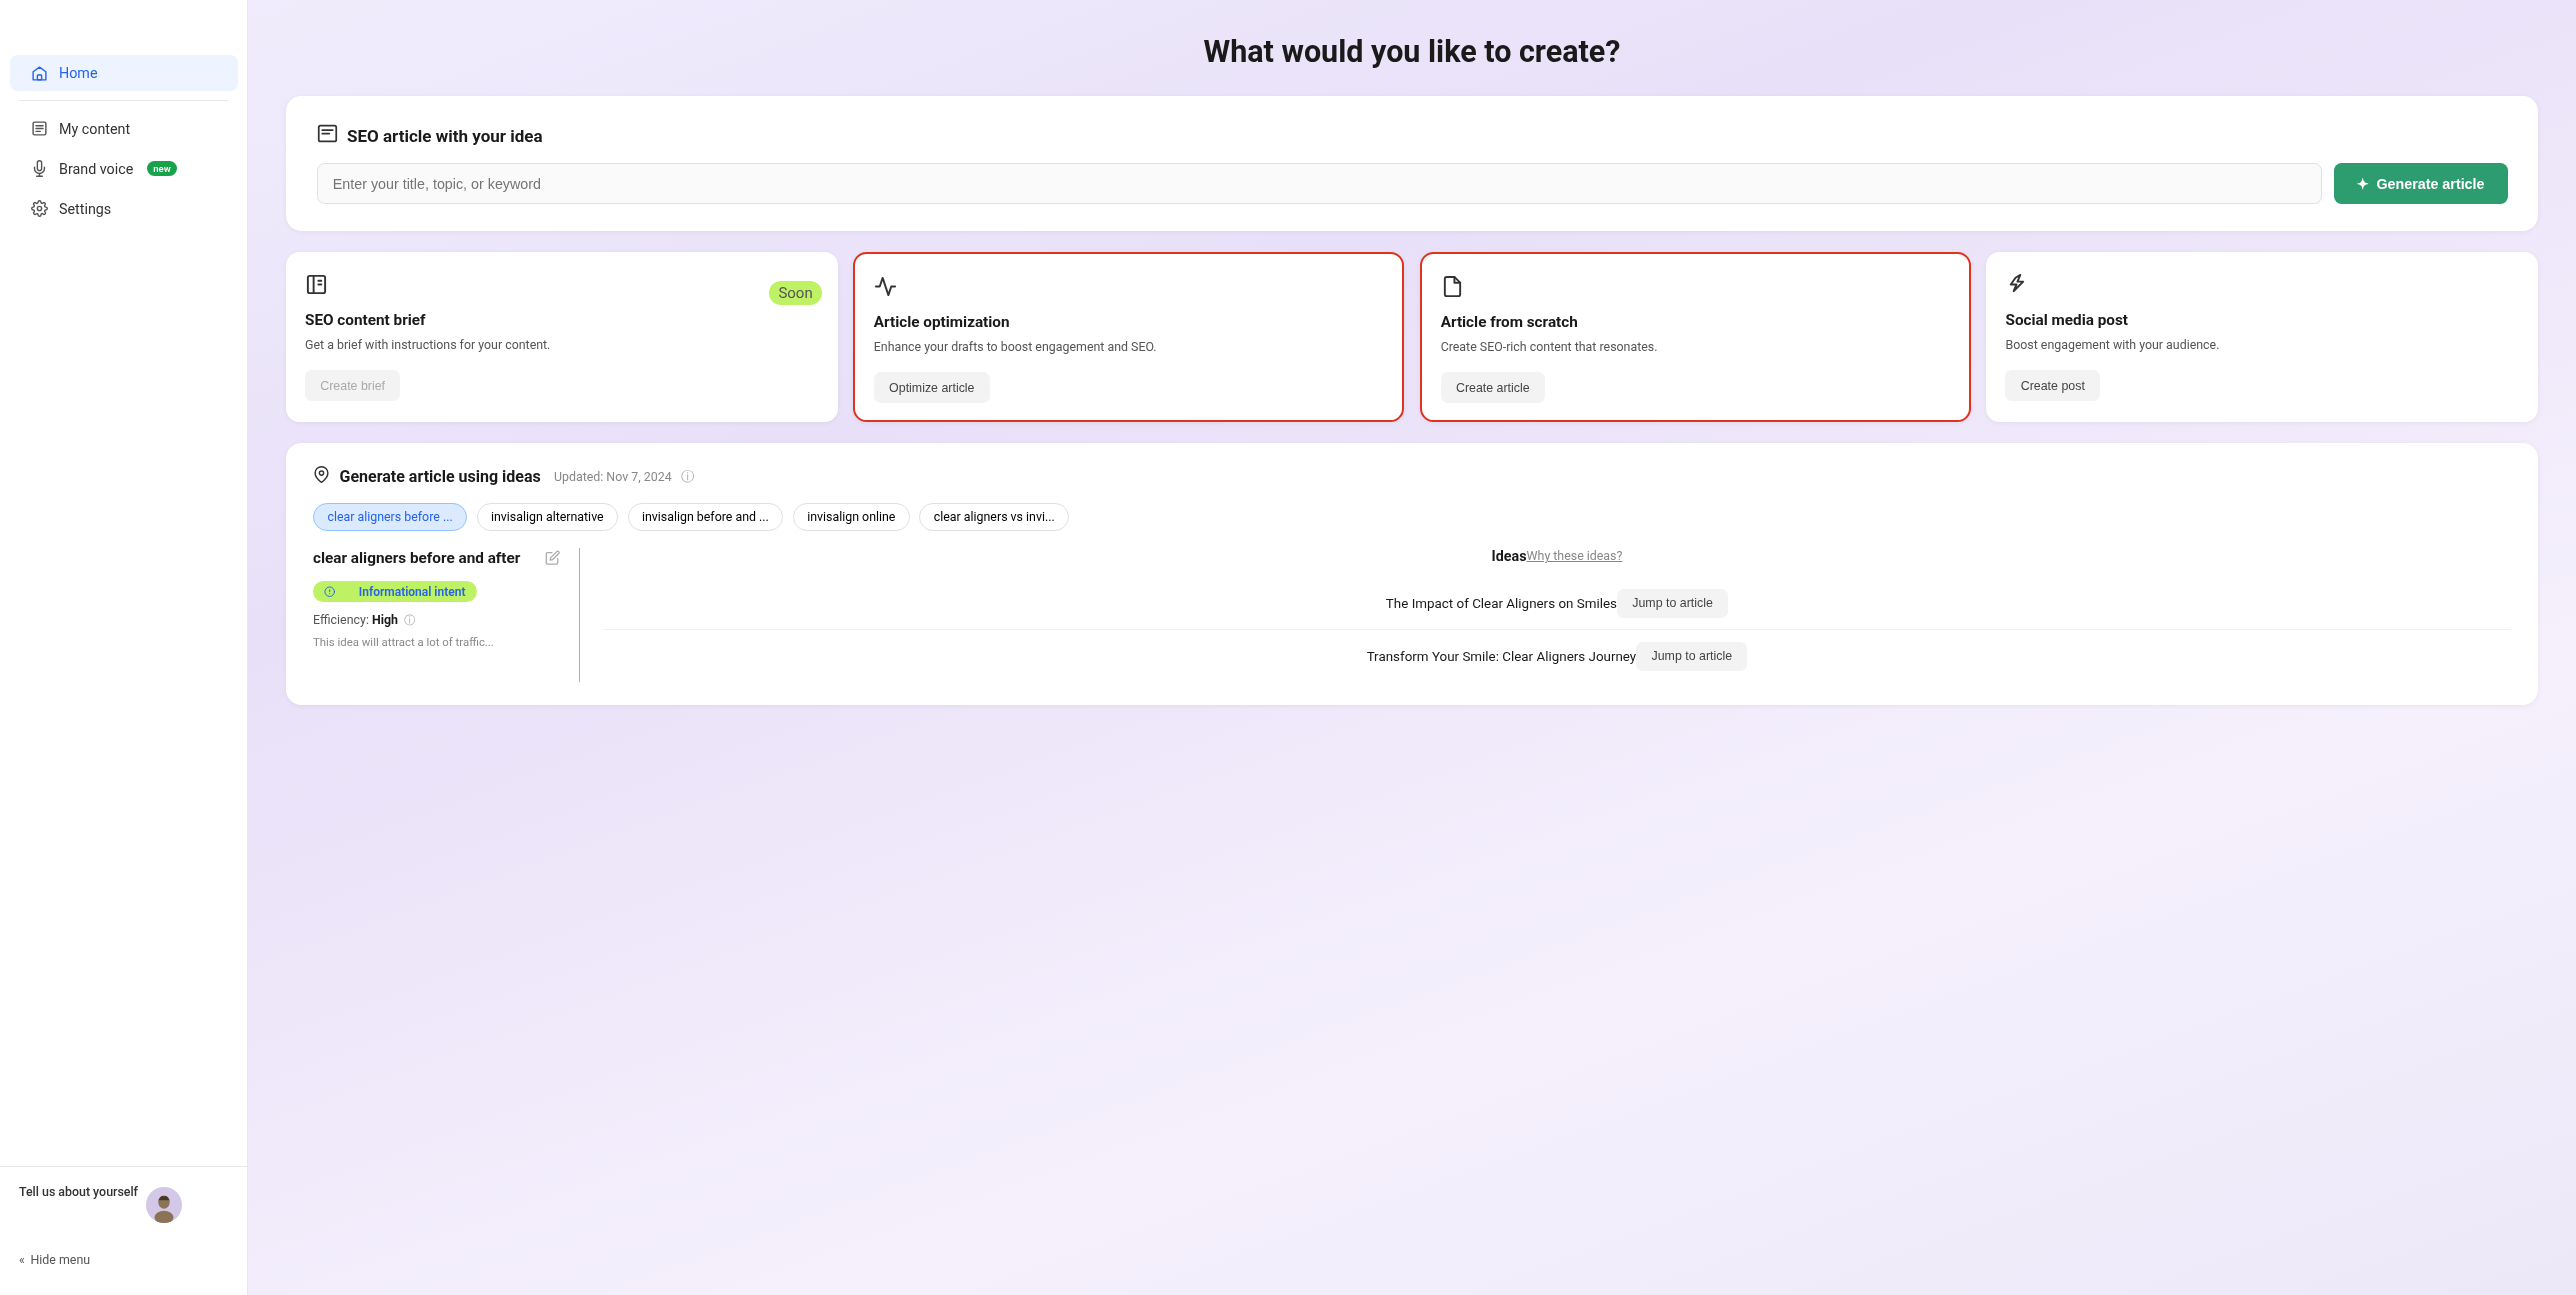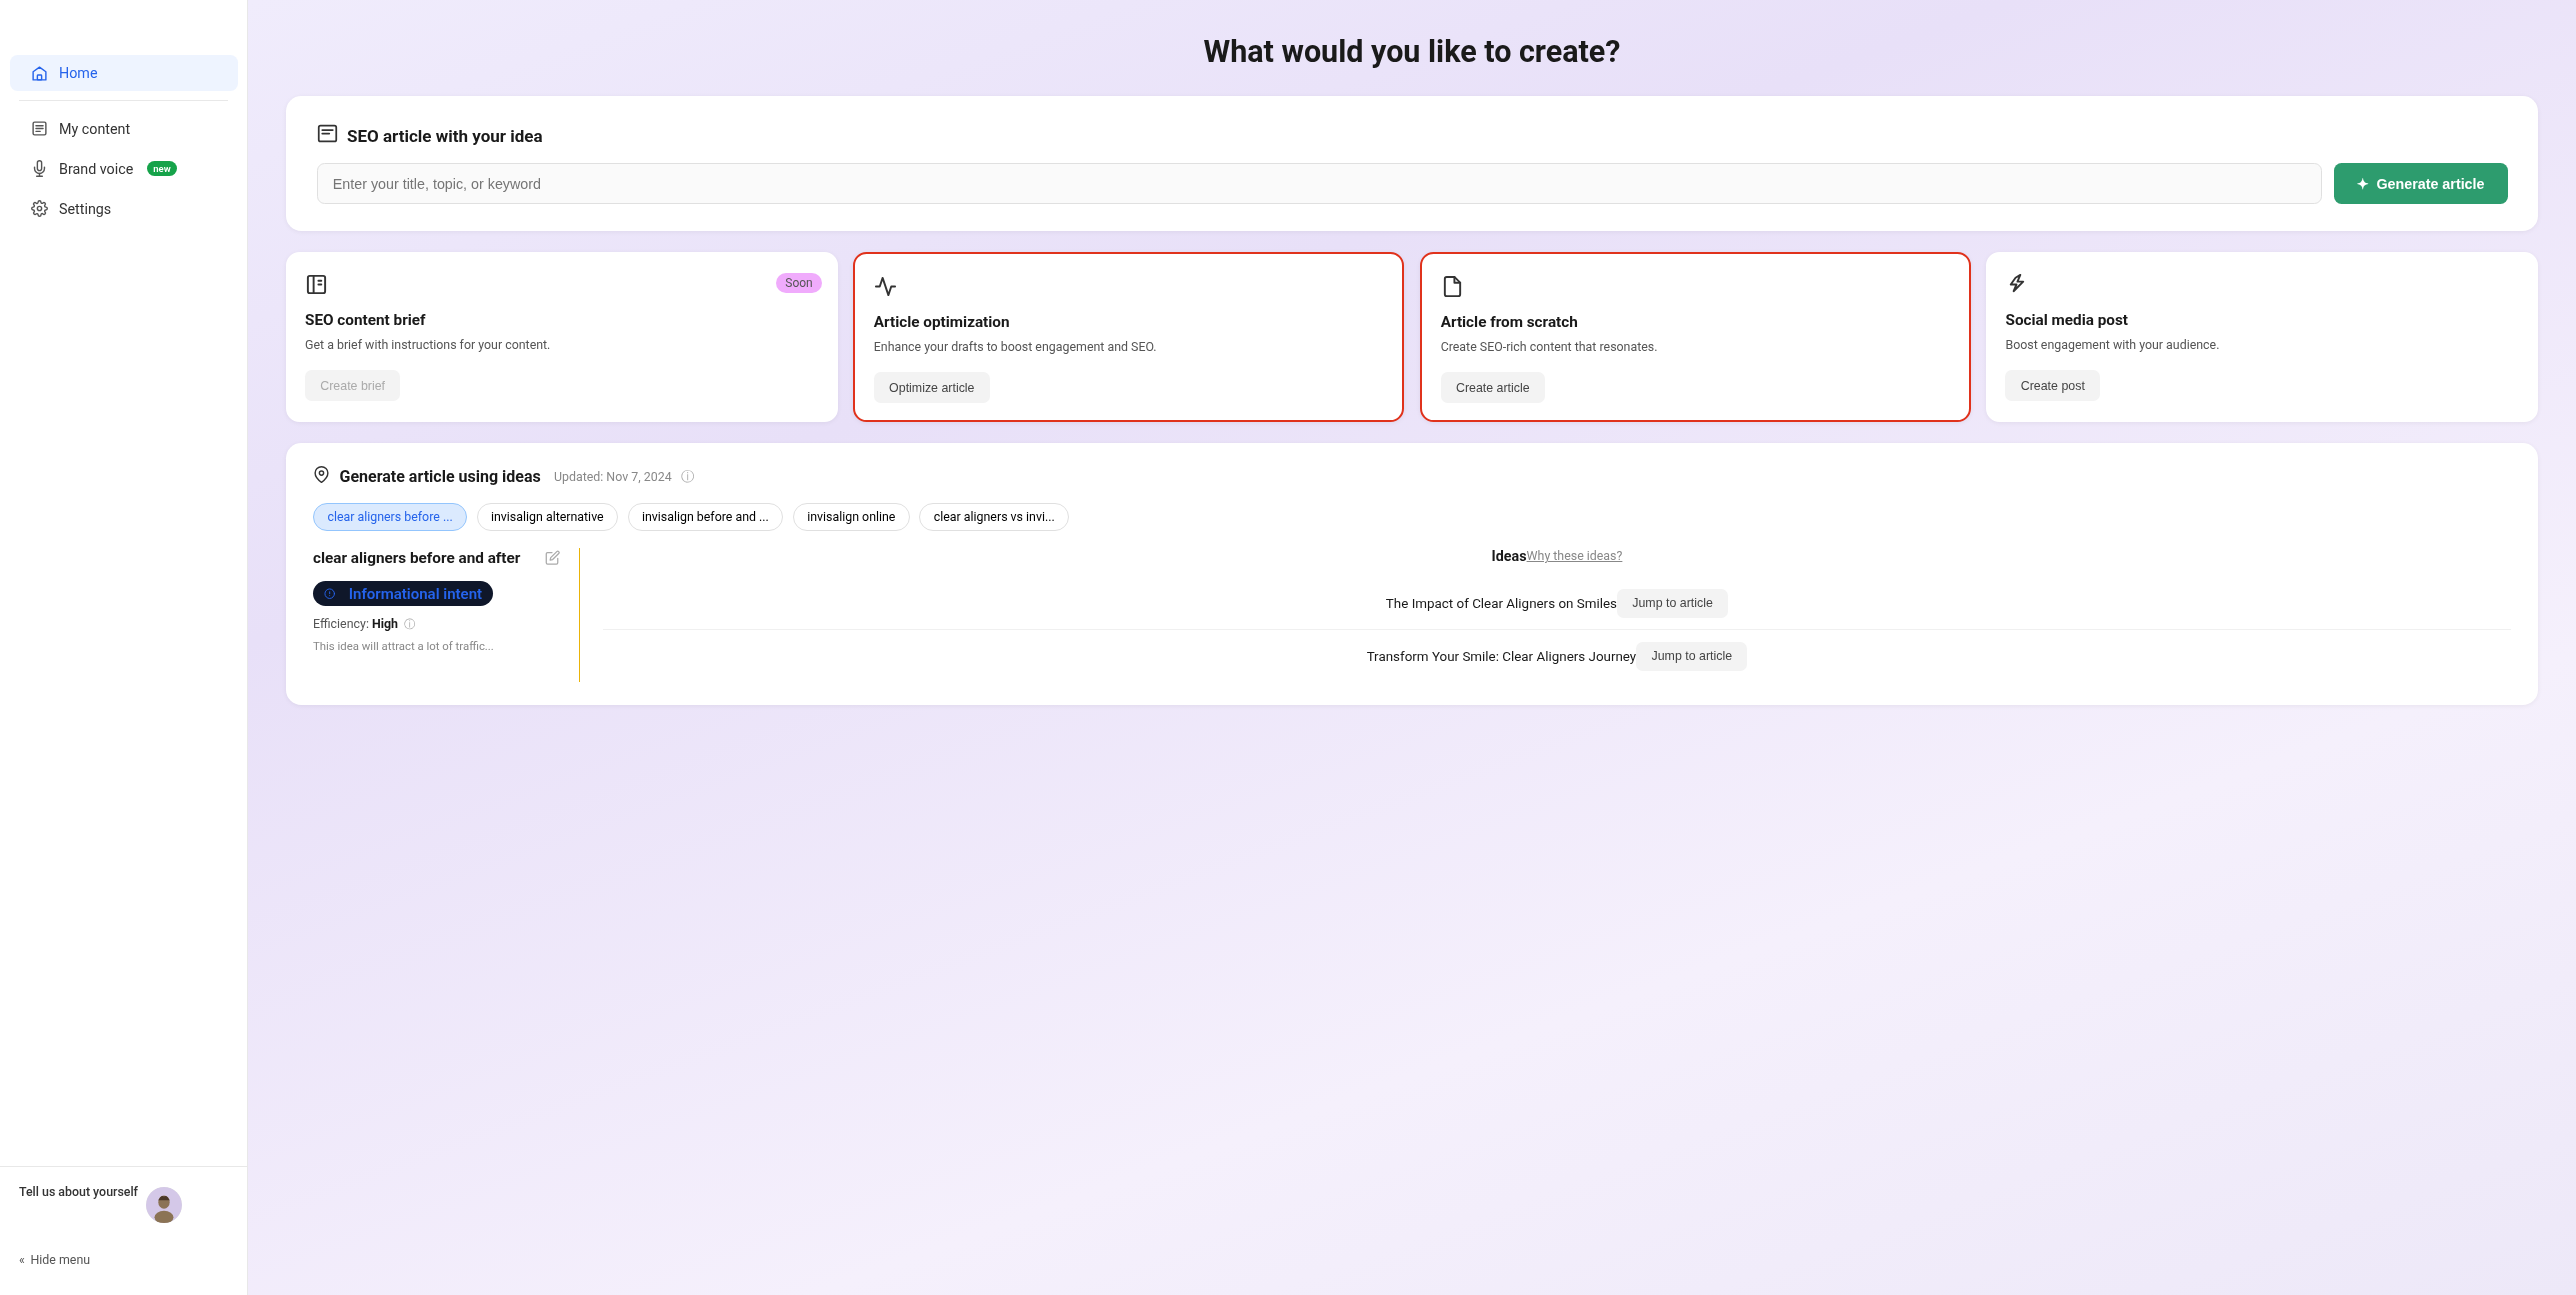--- a/index.html
+++ b/index.html
@@ -191,26 +191,26 @@
       border: none;
       border-radius: 6.7px;
       padding: 8.6px 15.3px;
       font-size: 12.4px;
       color: #444;
       cursor: pointer;
       font-weight: 500;
     }
     .soon-badge {
       position: absolute;
-      top: 21px;
+      top: 29px;
       right: 15.3px;
-      background: #f0abfc;
+      background: #bef264;
       border-radius: 19px;
       padding: 2.9px 9.5px;
-      font-size: 12px;
+      font-size: 15px;
       color: #555;
     }
     .feature-card-btn.disabled {
       color: #aaa;
       cursor: default;
     }
 
     
     .ideas-section {
       background: #fff;
@@ -275,29 +275,29 @@
       margin-bottom: 11.4px;
       line-height: 1.4;
     }
     .article-meta {
       display: flex;
       align-items: center;
       gap: 5.7px;
       margin-bottom: 9.5px;
     }
     .intent-badge {
-      background: #0f172a;
+      background: #bef264;
       color: #2563eb;
       border-radius: 19px;
       padding: 3.8px 11.4px;
-      font-size: 15px;
+      font-size: 12px;
       font-weight: 600;
       display: flex;
       align-items: center;
-      gap: 13px;
+      gap: 23px;
     }
     .efficiency-row {
       font-size: 12.4px;
       color: #555;
       margin-bottom: 5.7px;
     }
     .efficiency-row strong { color: #1a1a1a; }
     .article-desc {
       font-size: 11.4px;
       color: #888;

